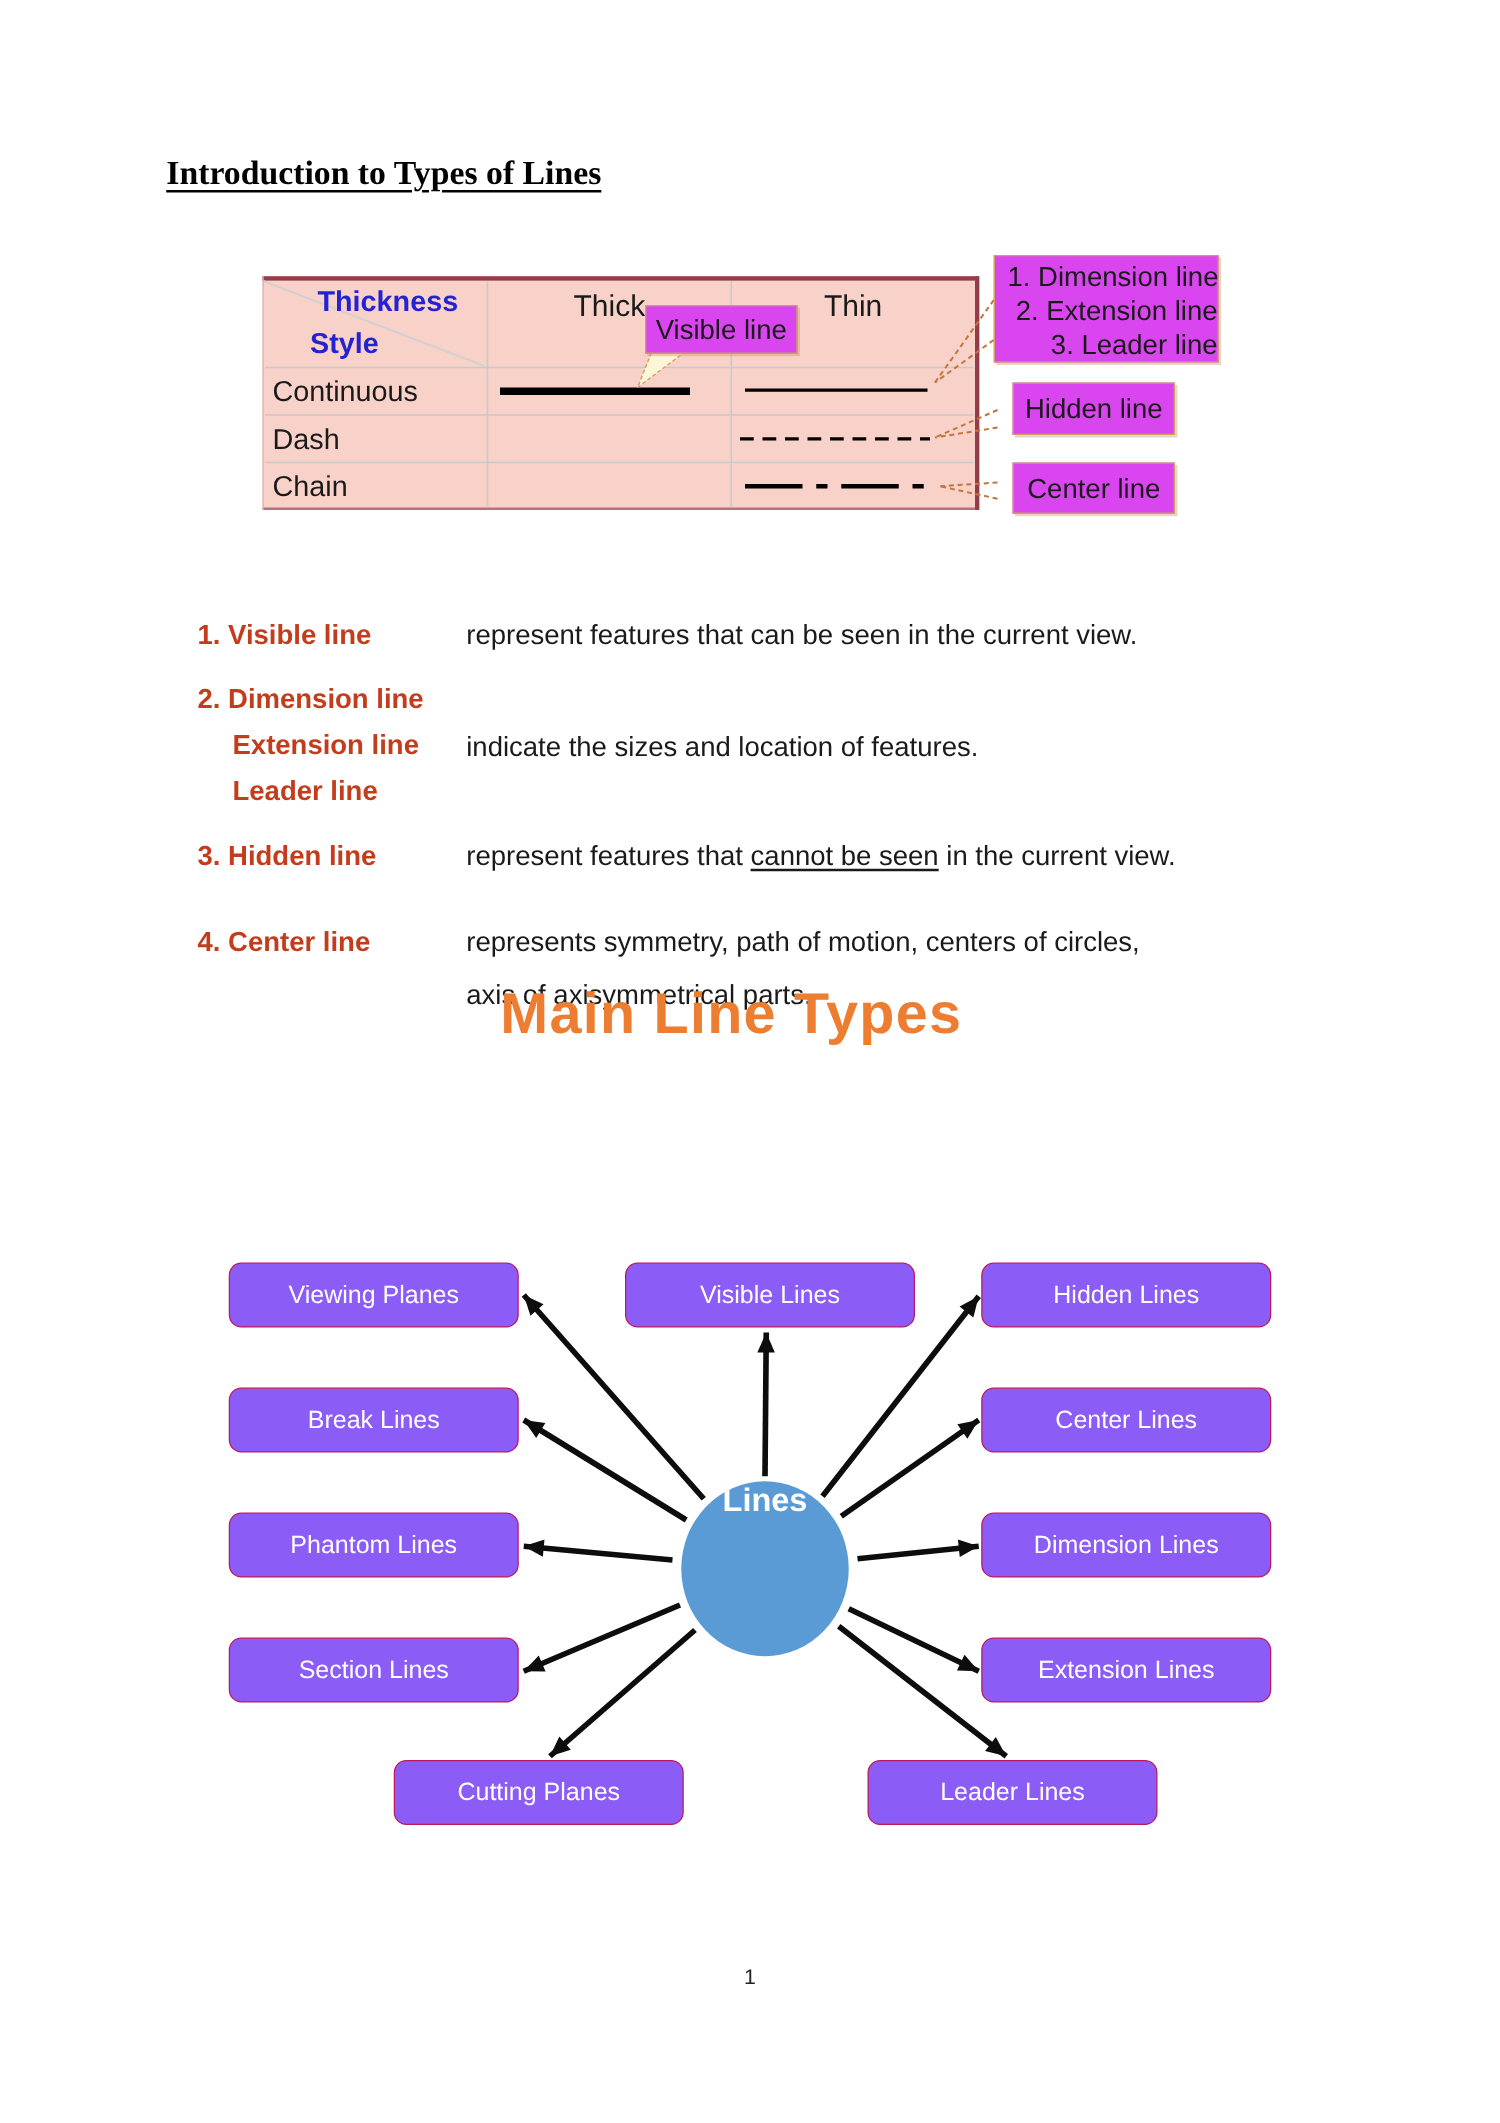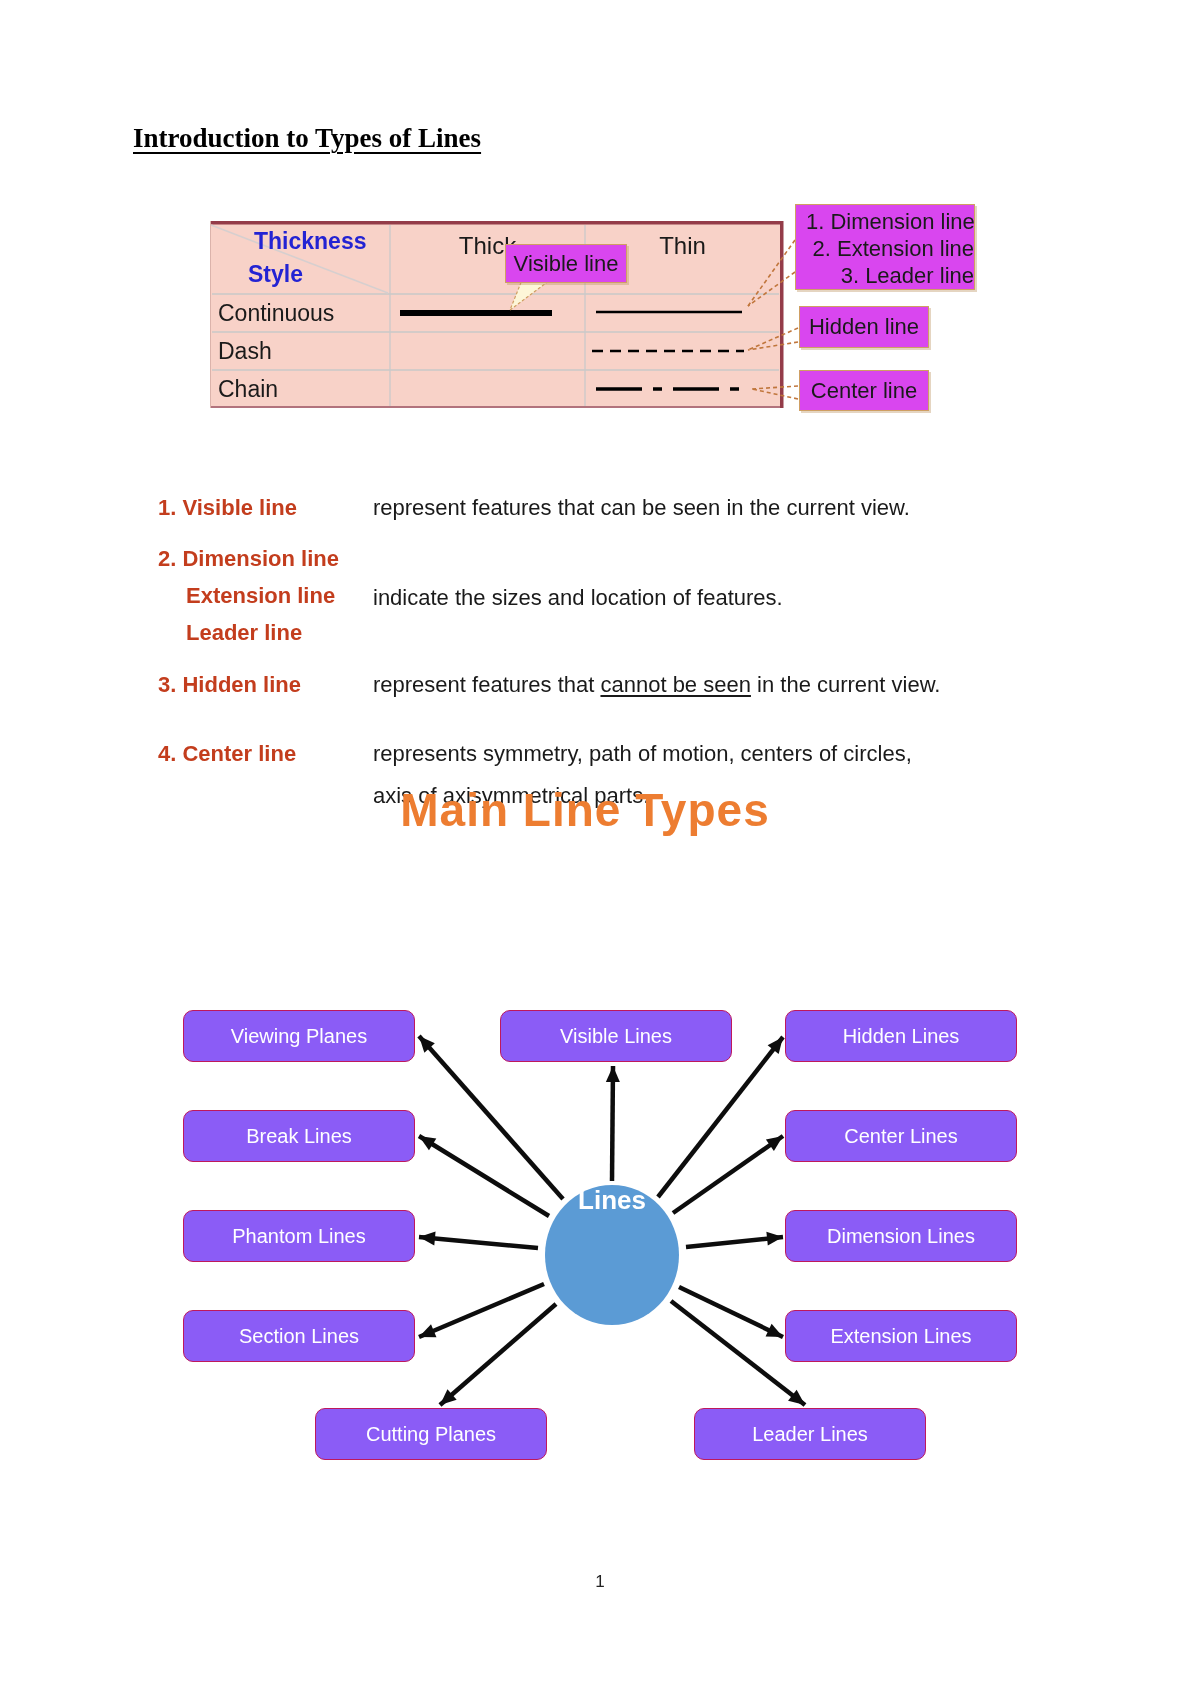--- a/index.html
+++ b/index.html
@@ -9,21 +9,21 @@
   
   .doc-title{font-family:"Liberation Serif",serif;font-size:27px;font-weight:bold;
              text-decoration:underline;text-underline-offset:5px;text-decoration-thickness:2px;color:#000;}
   
   .tbl-bg{background:#f8d2c8;}
   .blue-label{color:#2323d3;font-weight:bold;font-size:23px;}
   .col-head{font-size:24px;color:#1a1a1a;text-align:center;}
   .row-label{font-size:23px;color:#1a1a1a;}
   .callout{background:#d946ef;border:1px solid #cf9f63;box-shadow:2px 2px 0 rgba(190,150,100,.40);
            font-size:22px;color:#1a1a1a;text-align:right;}
-  .callout.center-text{display:flex;align-items:center;justify-content:center;}
+  .callout.center-text{display:flex;align-items:center;justify-content:center;margin-left:11px;}
   .callout-line{line-height:27px;white-space:nowrap;}
   
   .def-term{font-size:22px;font-weight:bold;color:#c33d1d;white-space:nowrap;}
   .def-desc{font-size:22px;color:#1a1a1a;white-space:nowrap;}
   .def-desc .u{text-decoration:underline;text-underline-offset:3px;}
   
   .diagram-heading{font-size:46px;font-weight:bold;color:#ed7d31;text-align:center;letter-spacing:1px;}
   .node{width:232px;height:52px;background:#8b5cf6;border:1px solid #be185d;border-radius:10px;
         color:#ffffff;font-size:20px;font-weight:normal;display:flex;align-items:center;justify-content:center;
         box-sizing:border-box;white-space:nowrap;}

